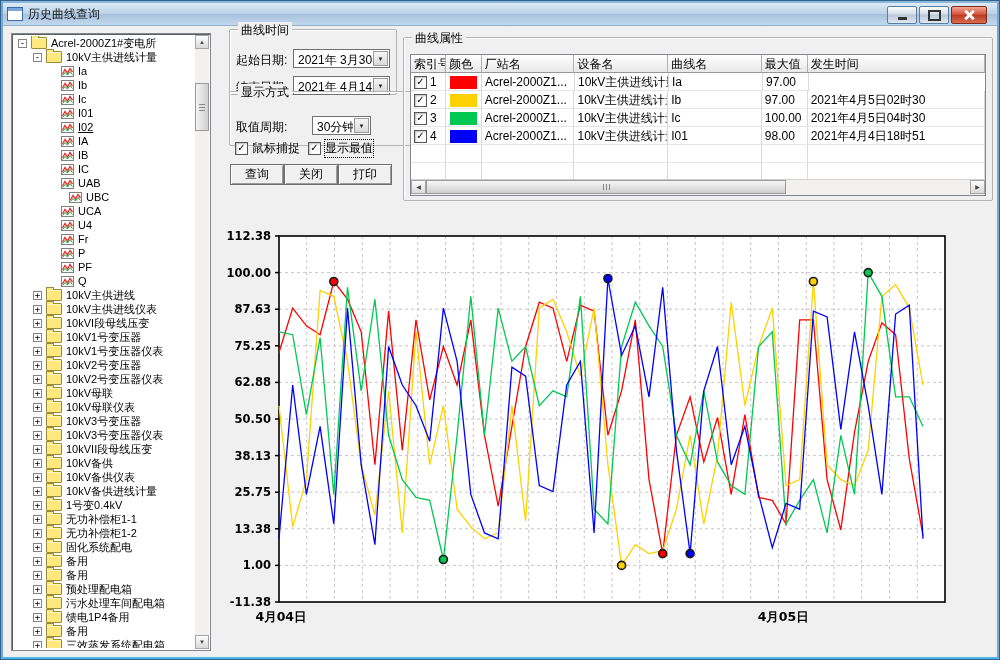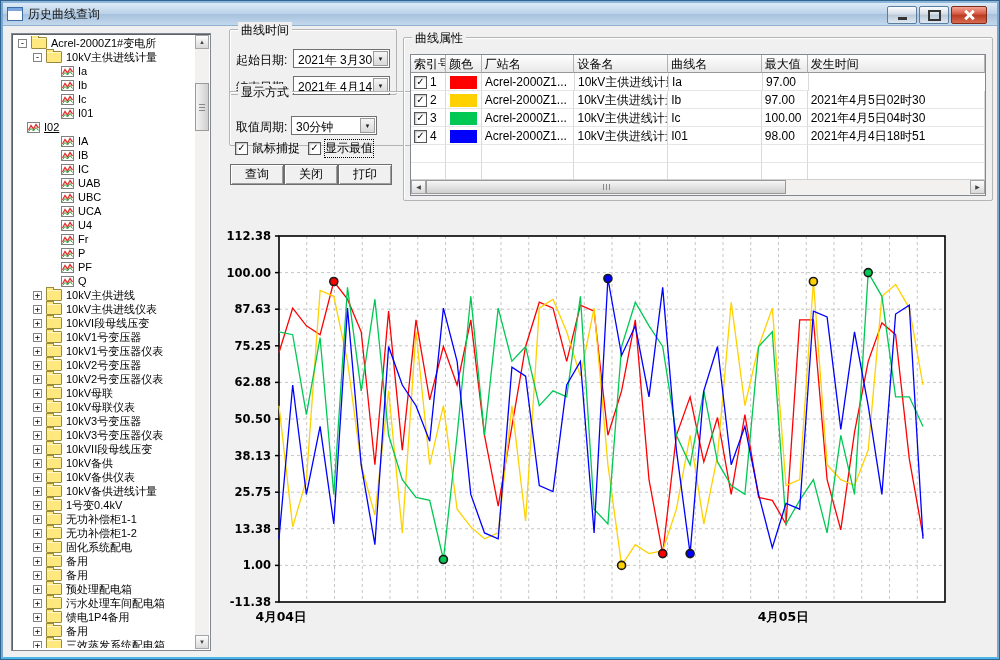--- a/index.html
+++ b/index.html
@@ -146,21 +146,21 @@
         </div>
         <div class="tree-row" style="padding-left: 34px;">
           <span class="spacer"></span>
           <svg class="chicon" width="13" height="11" viewBox="0 0 13 11">
             <rect x="0.5" y="0.5" width="12" height="10" fill="#fff" stroke="#808080"></rect>
             <polyline points="1.5,8 4,3.5 6.5,7 9,2.5 11.5,6" fill="none" stroke="#e03030" stroke-width="1.3"></polyline>
             <polyline points="1.5,9.5 4,6.5 6.5,9 9,5.5 11.5,8.5" fill="none" stroke="#2a9a2a" stroke-width="1"></polyline>
           </svg>
           <span>I01</span>
         </div>
-        <div class="tree-row" style=" text-decoration: underline;">
+        <div class="tree-row" style="padding-left: 34px; text-decoration: underline;">
           <span class="spacer"></span>
           <svg class="chicon" width="13" height="11" viewBox="0 0 13 11">
             <rect x="0.5" y="0.5" width="12" height="10" fill="#fff" stroke="#808080"></rect>
             <polyline points="1.5,8 4,3.5 6.5,7 9,2.5 11.5,6" fill="none" stroke="#e03030" stroke-width="1.3"></polyline>
             <polyline points="1.5,9.5 4,6.5 6.5,9 9,5.5 11.5,8.5" fill="none" stroke="#2a9a2a" stroke-width="1"></polyline>
           </svg>
           <span>I02</span>
         </div>
         <div class="tree-row" style="padding-left: 34px;">
           <span class="spacer"></span>
@@ -191,21 +191,21 @@
         </div>
         <div class="tree-row" style="padding-left: 34px;">
           <span class="spacer"></span>
           <svg class="chicon" width="13" height="11" viewBox="0 0 13 11">
             <rect x="0.5" y="0.5" width="12" height="10" fill="#fff" stroke="#808080"></rect>
             <polyline points="1.5,8 4,3.5 6.5,7 9,2.5 11.5,6" fill="none" stroke="#e03030" stroke-width="1.3"></polyline>
             <polyline points="1.5,9.5 4,6.5 6.5,9 9,5.5 11.5,8.5" fill="none" stroke="#2a9a2a" stroke-width="1"></polyline>
           </svg>
           <span>UAB</span>
         </div>
-        <div class="tree-row" style="padding-left: 34px;">
+        <div class="tree-row" style="padding-left: 22px; margin-left: 20px;">
           <span class="spacer"></span>
           <svg class="chicon" width="13" height="11" viewBox="0 0 13 11">
             <rect x="0.5" y="0.5" width="12" height="10" fill="#fff" stroke="#808080"></rect>
             <polyline points="1.5,8 4,3.5 6.5,7 9,2.5 11.5,6" fill="none" stroke="#e03030" stroke-width="1.3"></polyline>
             <polyline points="1.5,9.5 4,6.5 6.5,9 9,5.5 11.5,8.5" fill="none" stroke="#2a9a2a" stroke-width="1"></polyline>
           </svg>
           <span>UBC</span>
         </div>
         <div class="tree-row" style="padding-left: 34px;">
           <span class="spacer"></span>
@@ -412,21 +412,21 @@
   <div class="lbl" style="left:233px;top:76px;">结束日期:</div>
   <div class="combo" style="left:290px;top:73px;width:97px;">
     <div class="val">2021年 4月14</div>
     <div class="drop"><span>▼</span></div>
   </div>
 
   <div class="groupbox" style="left:226px;top:88px;width:166px;height:53px;padding-left:36px;">
     <div class="gb-title">显示方式</div>
   </div>
   <div class="lbl" style="left:233px;top:116px;">取值周期:</div>
-  <div class="combo" style="left:288px;top:113px;width:86px;">
+  <div class="combo" style="left:309px;top:113px;width:59px;">
     <div class="val">30分钟</div>
     <div class="drop"><span>▼</span></div>
   </div>
   <div class="cbrow" style="left:232px;top:137px;">
     <div class="cb">✓</div>
     <div class="cb-label">鼠标捕捉</div>
   </div>
   <div class="cbrow" style="left:305px;top:137px;">
     <div class="cb">✓</div>
     <div class="cb-label focus-dotted">显示最值</div>

